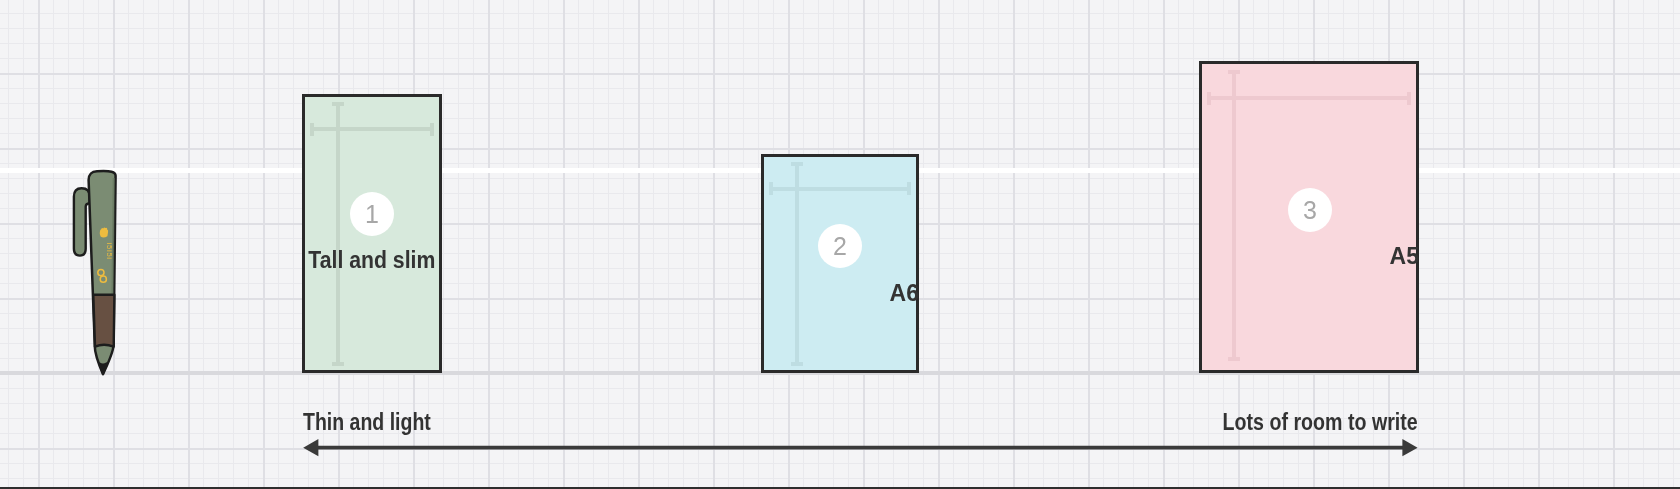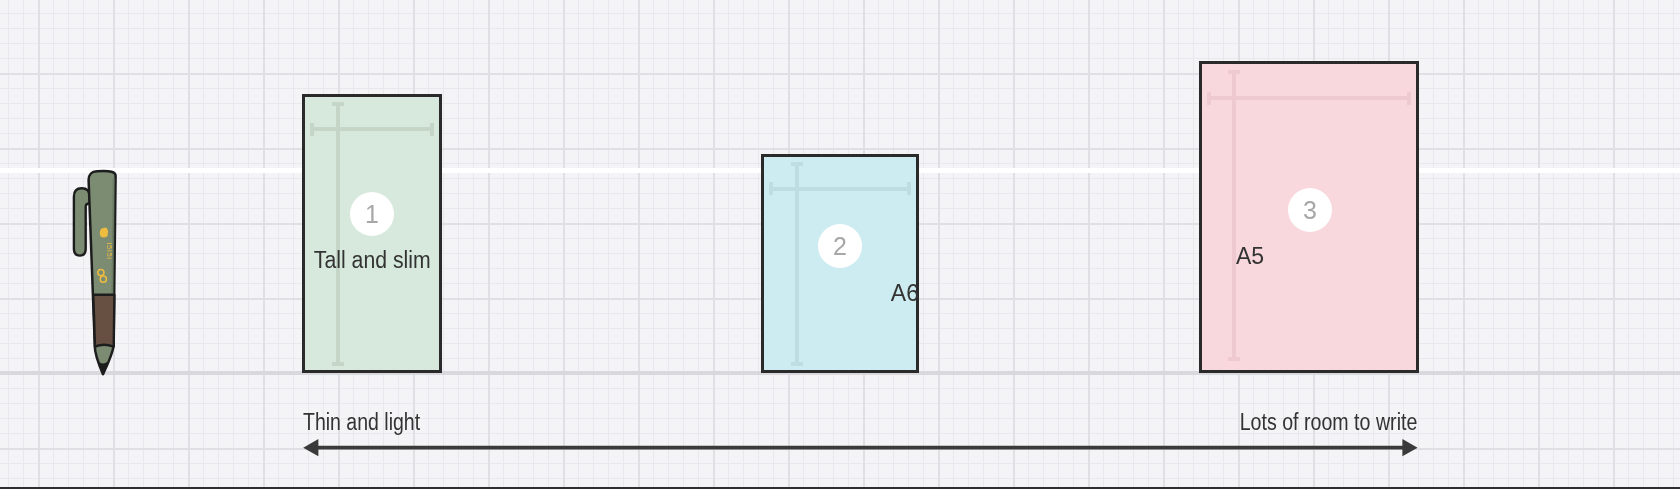--- a/index.html
+++ b/index.html
@@ -9,21 +9,21 @@
     background-image:
       linear-gradient(90deg,#dfdfe4 0 2px,transparent 2px),
       linear-gradient(180deg,#dfdfe4 0 2px,transparent 2px),
       linear-gradient(90deg,#e9e9ed 0 1px,transparent 1px),
       linear-gradient(180deg,#e9e9ed 0 1px,transparent 1px);
     background-size:75px 100%,100% 75px,15px 100%,100% 15px;
     background-position:38px 0,0 73px,8px 0,0 13px;
   }
   .abs{position:absolute;}
   .dim{position:absolute;}
-  .lbl{position:absolute;font-weight:normal;color:#333;font-size:23px;line-height:23px;white-space:nowrap;}
+  .lbl{position:absolute;font-weight:bold;color:#333;font-size:23px;line-height:23px;white-space:nowrap;}
   .num{position:absolute;width:44px;height:44px;border-radius:50%;background:#fff;
        color:#a7a7a7;font-size:25px;line-height:44px;text-align:center;}
 </style>
 </head>
 <body>
 
 <div id="page">
 
   <div class="abs" style="left:0;top:167.5px;width:1680px;height:5px;background:#ffffff;"></div>
 
@@ -90,21 +90,21 @@
   <div class="dim" style="left:1228.3px;top:69.5px;width:12px;height:4px;background:#eec9cf;"></div>
   <div class="dim" style="left:1228.3px;top:357px;width:12px;height:4px;background:#eec9cf;"></div>
 
   <div class="dim" style="left:1208px;top:96px;width:202px;height:4px;background:#eec9cf;"></div>
 
   <div class="dim" style="left:1207px;top:91.5px;width:4px;height:13px;background:#eec9cf;"></div>
   <div class="dim" style="left:1407px;top:91.5px;width:4px;height:13px;background:#eec9cf;"></div>
 
   <div class="num" style="left:1288px;top:188px;">3</div>
 
-  <div class="lbl" style="left:1199px;top:245px;width:220px;text-align:left;margin-left:37px;">A5</div>
+  <div class="lbl" style="left:1199px;top:245px;width:220px;text-align:right;">A5</div>
 
   <div class="lbl" id="lbl-thin" style="left:303px;top:411px;"><span style="display:inline-block;transform:scaleX(0.848);transform-origin:left;">Thin and light</span></div>
 
   <div class="lbl" id="lbl-lots" style="right:262.5px;top:410.5px;"><span style="display:inline-block;transform:scaleX(0.853);transform-origin:right;">Lots of room to write</span></div>
 
   <svg class="abs" style="left:300px;top:438px;" width="1122" height="20" viewBox="0 0 1122 20">
     <line x1="15" y1="9.7" x2="1107" y2="9.7" stroke="#3a3a3a" stroke-width="3.8"></line>
     <polygon points="3.2,9.7 18.4,1.1 18.4,18.3" fill="#3a3a3a"></polygon>
     <polygon points="1117.6,9.7 1102.4,1.1 1102.4,18.3" fill="#3a3a3a"></polygon>
   </svg>

